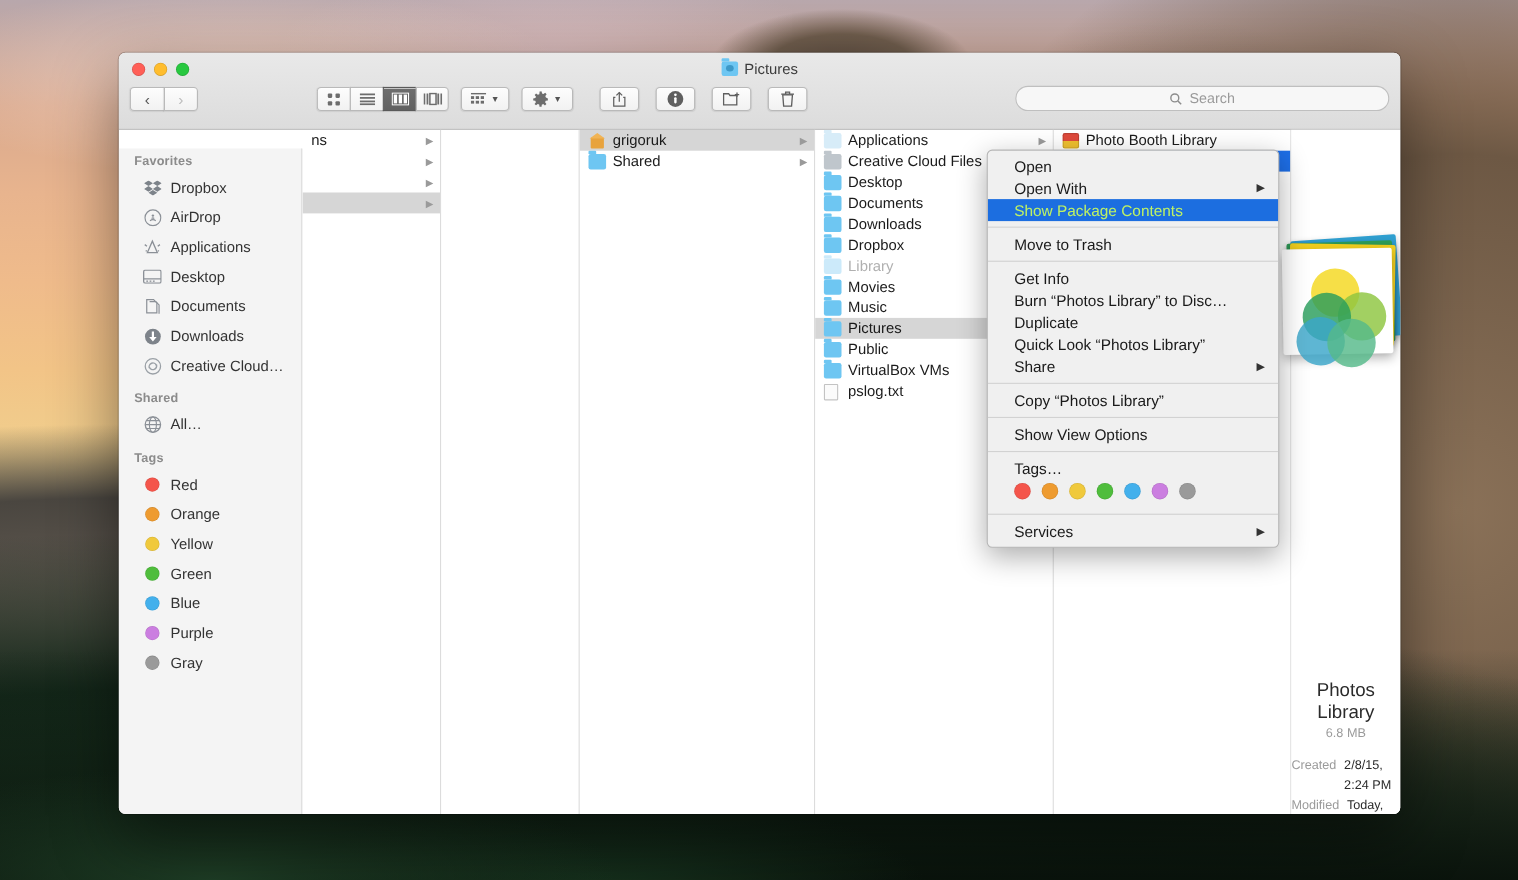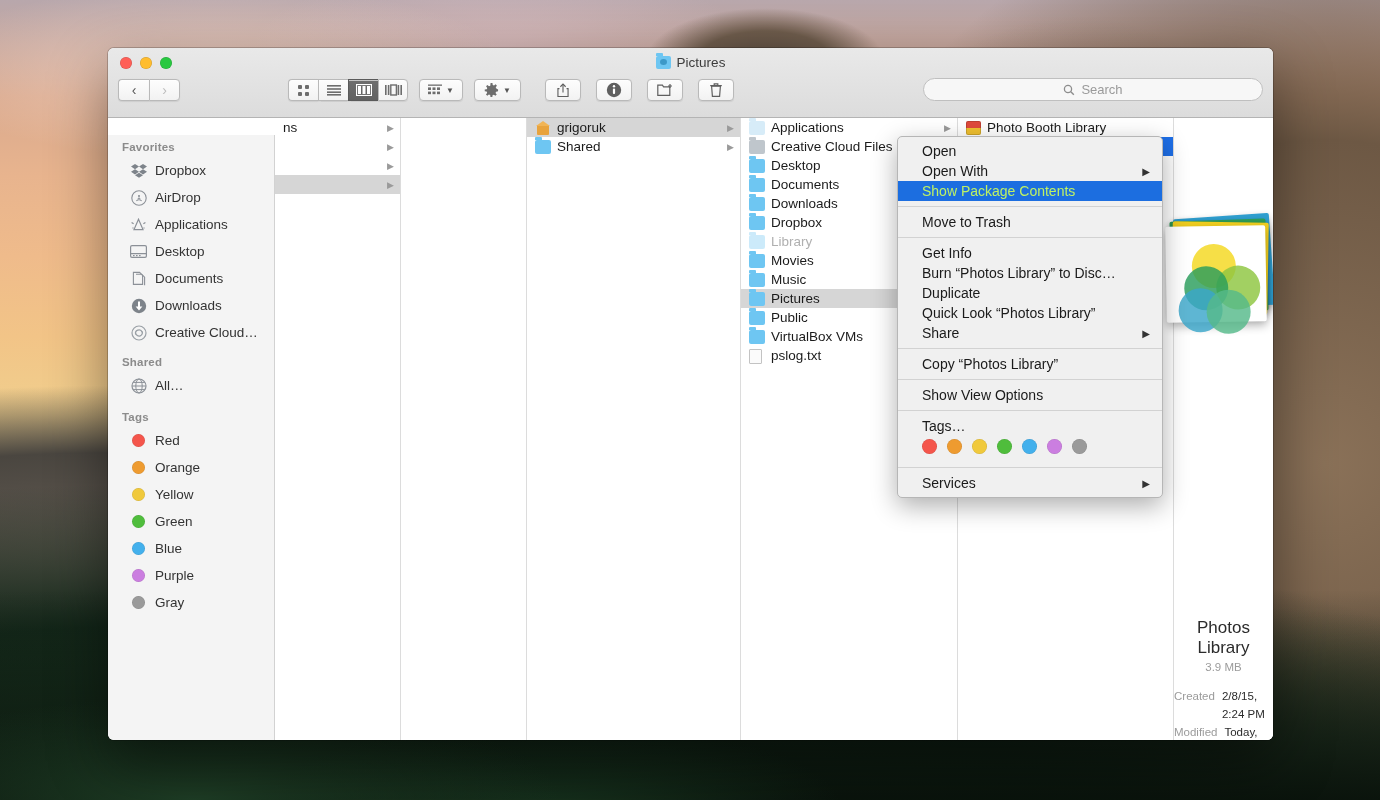--- a/index.html
+++ b/index.html
@@ -708,21 +708,21 @@
             <div class="pv-pin">
                 <i></i>
                 <i></i>
                 <i></i>
                 <i></i>
                 <i></i>
               </div>
           </div>
         </div>
         <div class="pv-name">Photos Library</div>
-        <div class="pv-size">3.9 MB</div>
+        <div class="pv-size">6.8 MB</div>
         <div class="pv-meta">
           <div class="pv-row">
             <span class="pv-key">Created</span>
             <span class="pv-val">2/8/15, 2:24 PM</span>
           </div>
           <div class="pv-row">
             <span class="pv-key">Modified</span>
             <span class="pv-val">Today, 10:57 AM</span>
           </div>
 

